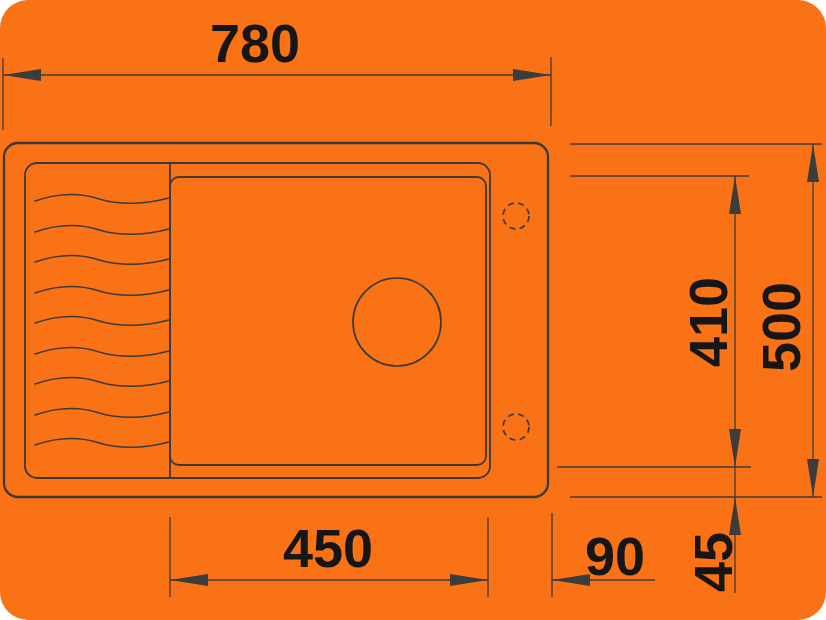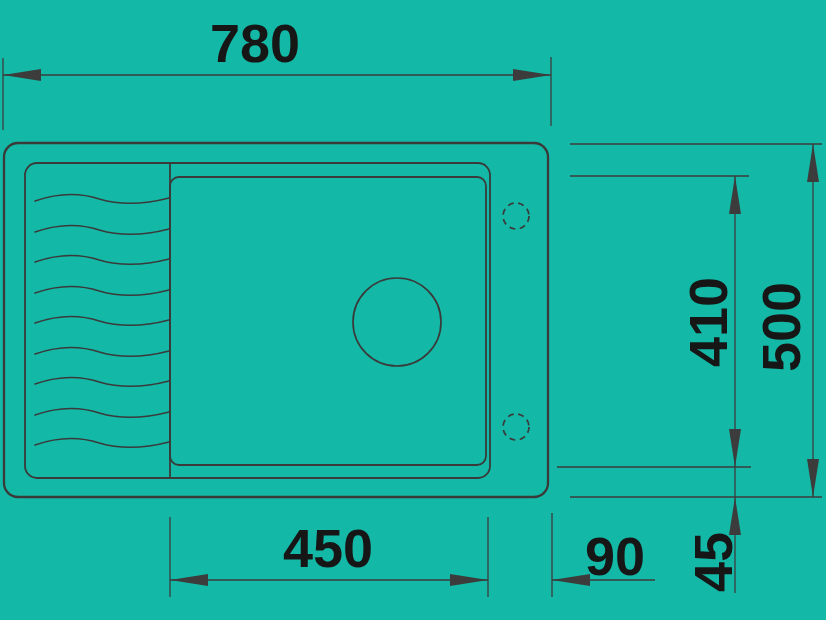--- a/index.html
+++ b/index.html
@@ -4,23 +4,24 @@
 <style>
   html, body {
     margin: 0;
     padding: 0;
     background: #ffffff;
   }
   .stage {
     position: relative;
     width: 826px;
     height: 620px;
-    background: #14b8a6;
+    background: #f97316;
     overflow: hidden;
     font-family: "Liberation Sans", sans-serif;
+    border-radius: 28px;
   }
   svg text {
     font-family: "Liberation Sans", "DejaVu Sans", sans-serif;
     font-weight: 700;
   }
 </style>
 </head>
 <body>
 
 <div class="stage">

